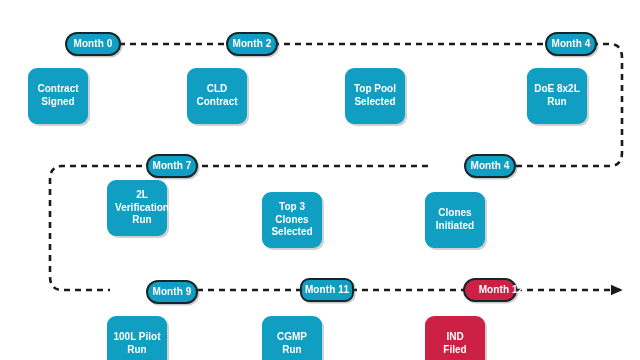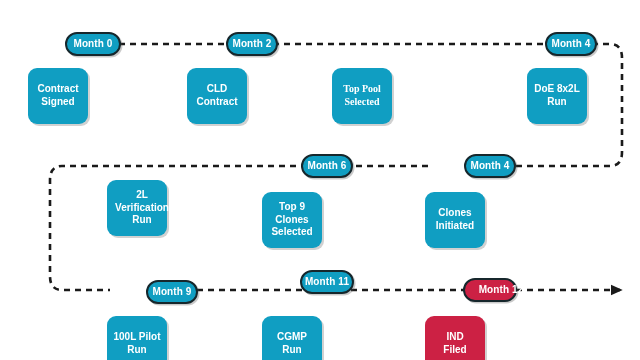--- a/index.html
+++ b/index.html
@@ -113,45 +113,45 @@
   <div class="node-layer">
 
     <div class="pill" style="left:30px; top:32px; width:56px;">Month 0</div>
     <div class="card" style="left:28px; top:68px;">Contract
 Signed</div>
 
     <div class="pill" style="left:191px; top:32px; width:52px;">Month 2</div>
     <div class="card" style="left:187px; top:68px;">CLD
 Contract</div>
 
-    <div class="card" style="left:332px; top:68px;font-family:Liberation Serif, serif;">Top Pool
+    <div class="card" style="left:345px; top:68px;">Top Pool
 Selected</div>
 
     <div class="pill" style="left:510px; top:32px; width:52px;">Month 4</div>
     <div class="card" style="left:506px; top:68px;margin-left:21px;">DoE 8x2L
 Run</div>
 
+    <div class="pill" style="left:111px; top:154px; width:52px;">Month 7</div>
     <div class="card" style="left:107px; top:180px;padding-left:12px;">2L
 Verification
 Run</div>
 
-    <div class="pill" style="left:266px; top:154px; width:52px;">Month 6</div>
-    <div class="card" style="left:262px; top:192px;">Top 9
+    <div class="card" style="left:262px; top:192px;">Top 3
 Clones
 Selected</div>
 
     <div class="pill" style="left:429px; top:154px; width:52px;">Month 4</div>
     <div class="card" style="left:425px; top:192px;">Clones
 Initiated</div>
 
     <div class="pill" style="left:111px; top:280px; width:52px;">Month 9</div>
     <div class="card" style="left:107px; top:316px;">100L Pilot
 Run</div>
 
-    <div class="pill" style="left:265px; top:270px; width:54px;">Month 11</div>
+    <div class="pill" style="left:265px; top:278px; width:54px;border-radius:9px;">Month 11</div>
     <div class="card" style="left:262px; top:316px;">CGMP
 Run</div>
 
     <div class="pill accent-red" style="left:428px; top:278px; width:54px;padding-left:22px;">Month 12</div>
     <div class="card accent-red" style="left:425px; top:316px;">IND
 Filed</div>
 
   </div>
 </div>
 

